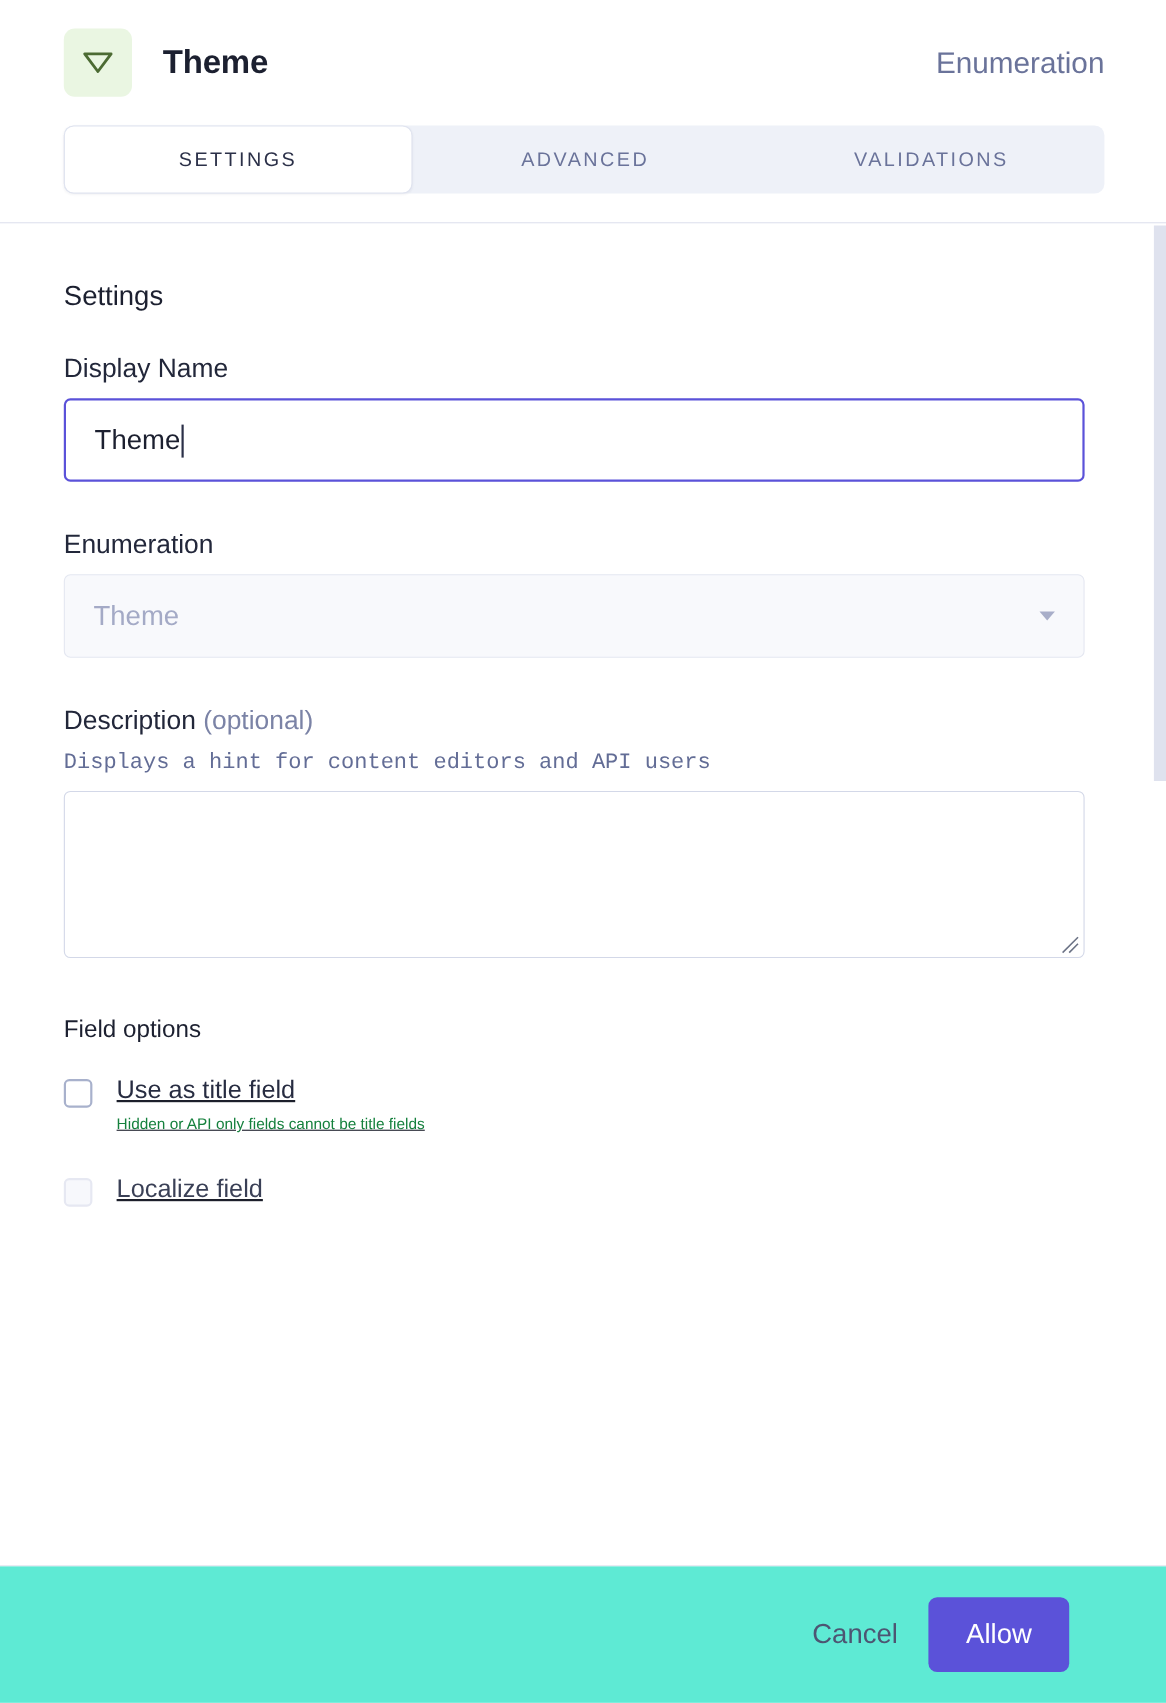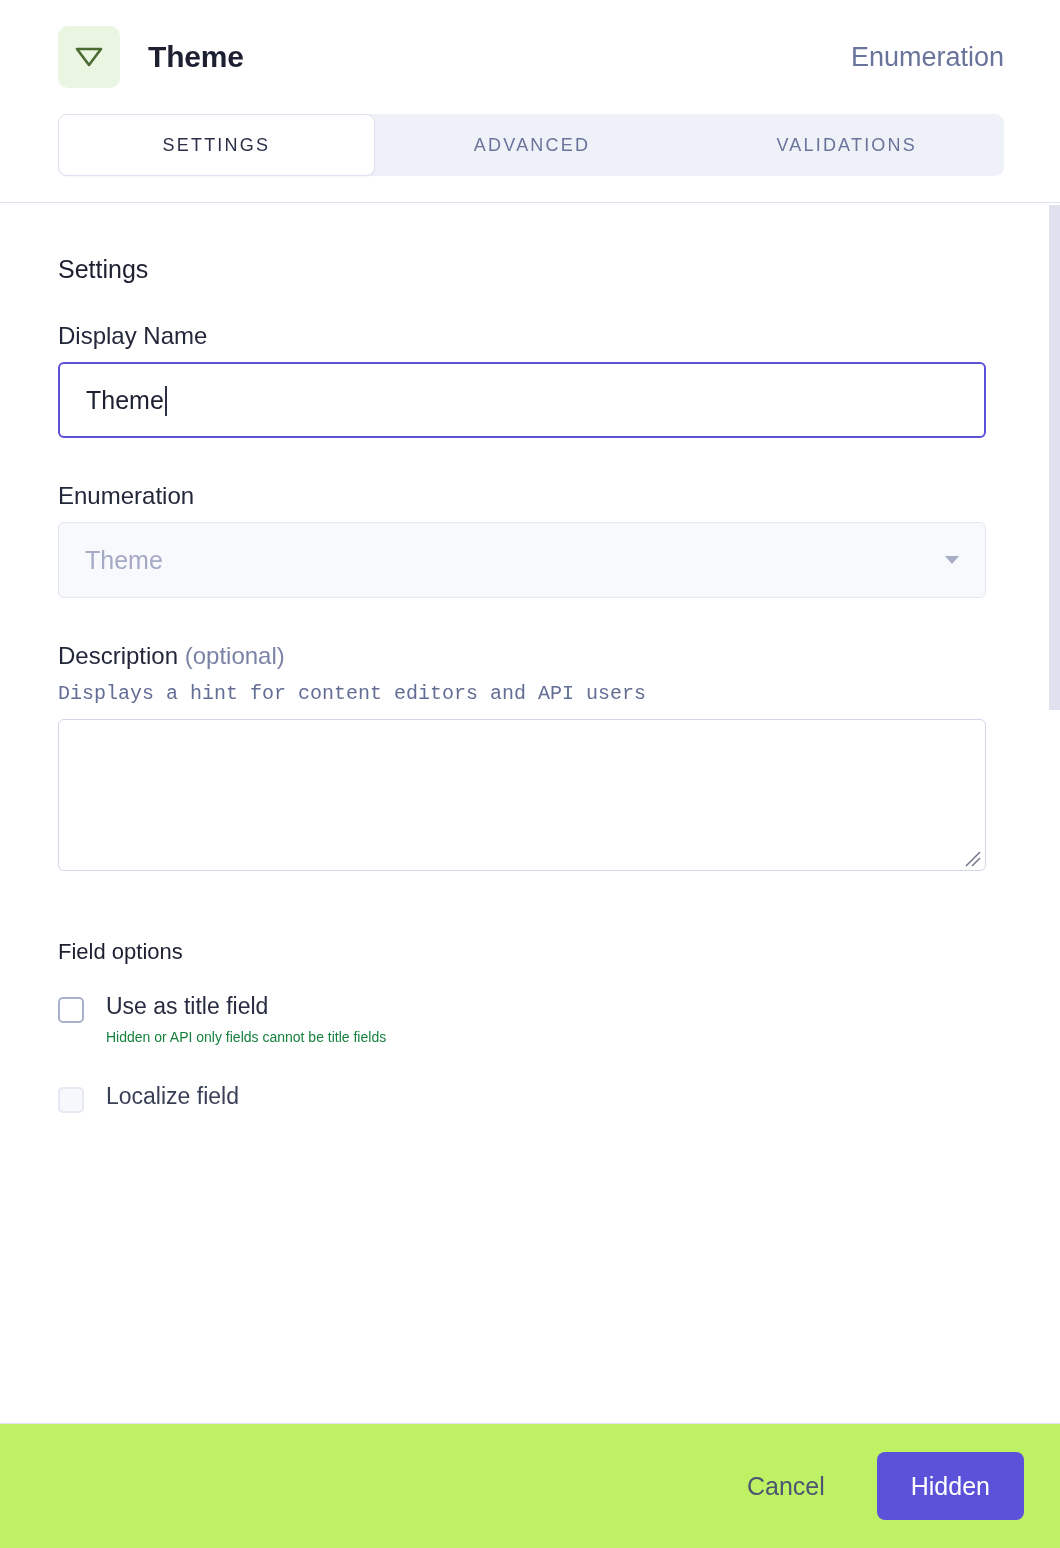--- a/index.html
+++ b/index.html
@@ -202,21 +202,21 @@
     height: 16px;
   }
 
   .mt-36 { margin-top: 36px; }
   .mt-44 { margin-top: 44px; }
 
   .options-title {
     font-size: 22px;
     font-weight: 500;
     color: #1c2030;
-    margin: 68px 0 28px 0;
+    margin: 52px 0 28px 0;
   }
   .option-row {
     display: flex;
     align-items: flex-start;
     margin-bottom: 4px;
   }
   .checkbox {
     width: 26px;
     height: 26px;
     border-radius: 5px;
@@ -234,21 +234,21 @@
     margin-left: 22px;
     font-size: 23px;
     color: #272c41;
   }
   .option-label.dim { color: #3a4056; }
   .option-desc {
     margin: 6px 0 0 48px;
     font-size: 14px;
     color: #15803d;
   }
-  .option-group { margin-bottom: 38px; }
+  .option-group { margin-bottom: 38px; text-decoration: underline; }
 
   
   .scrollbar-track {
     position: absolute;
     top: 0;
     right: 0;
     width: 11px;
     height: 100%;
     background: transparent;
   }
@@ -268,23 +268,23 @@
     height: 1px;
     background: #dfe2ee;
     flex: 0 0 auto;
   }
   .modal-footer {
     flex: 0 0 auto;
     height: 124px;
     display: flex;
     align-items: center;
     justify-content: flex-end;
-    padding-right: 36px;
-    gap: 34px;
-    background: #bef264;
+    padding-right: 88px;
+    gap: 10px;
+    background: #5eead4;
   }
   .btn-cancel {
     font-family: inherit;
     font-size: 25px;
     color: #4d5572;
     background: none;
     border: none;
     padding: 14px 18px;
     cursor: pointer;
   }
@@ -384,16 +384,16 @@
     </div>
 
     <div class="scrollbar-track">
       <div class="scrollbar-thumb"></div>
     </div>
   </div>
 
   <div class="footer-divider"></div>
   <div class="modal-footer">
     <button class="btn-cancel">Cancel</button>
-    <button class="btn-update">Hidden</button>
+    <button class="btn-update">Allow</button>
   </div>
 
 </div>
 
 </body></html>

